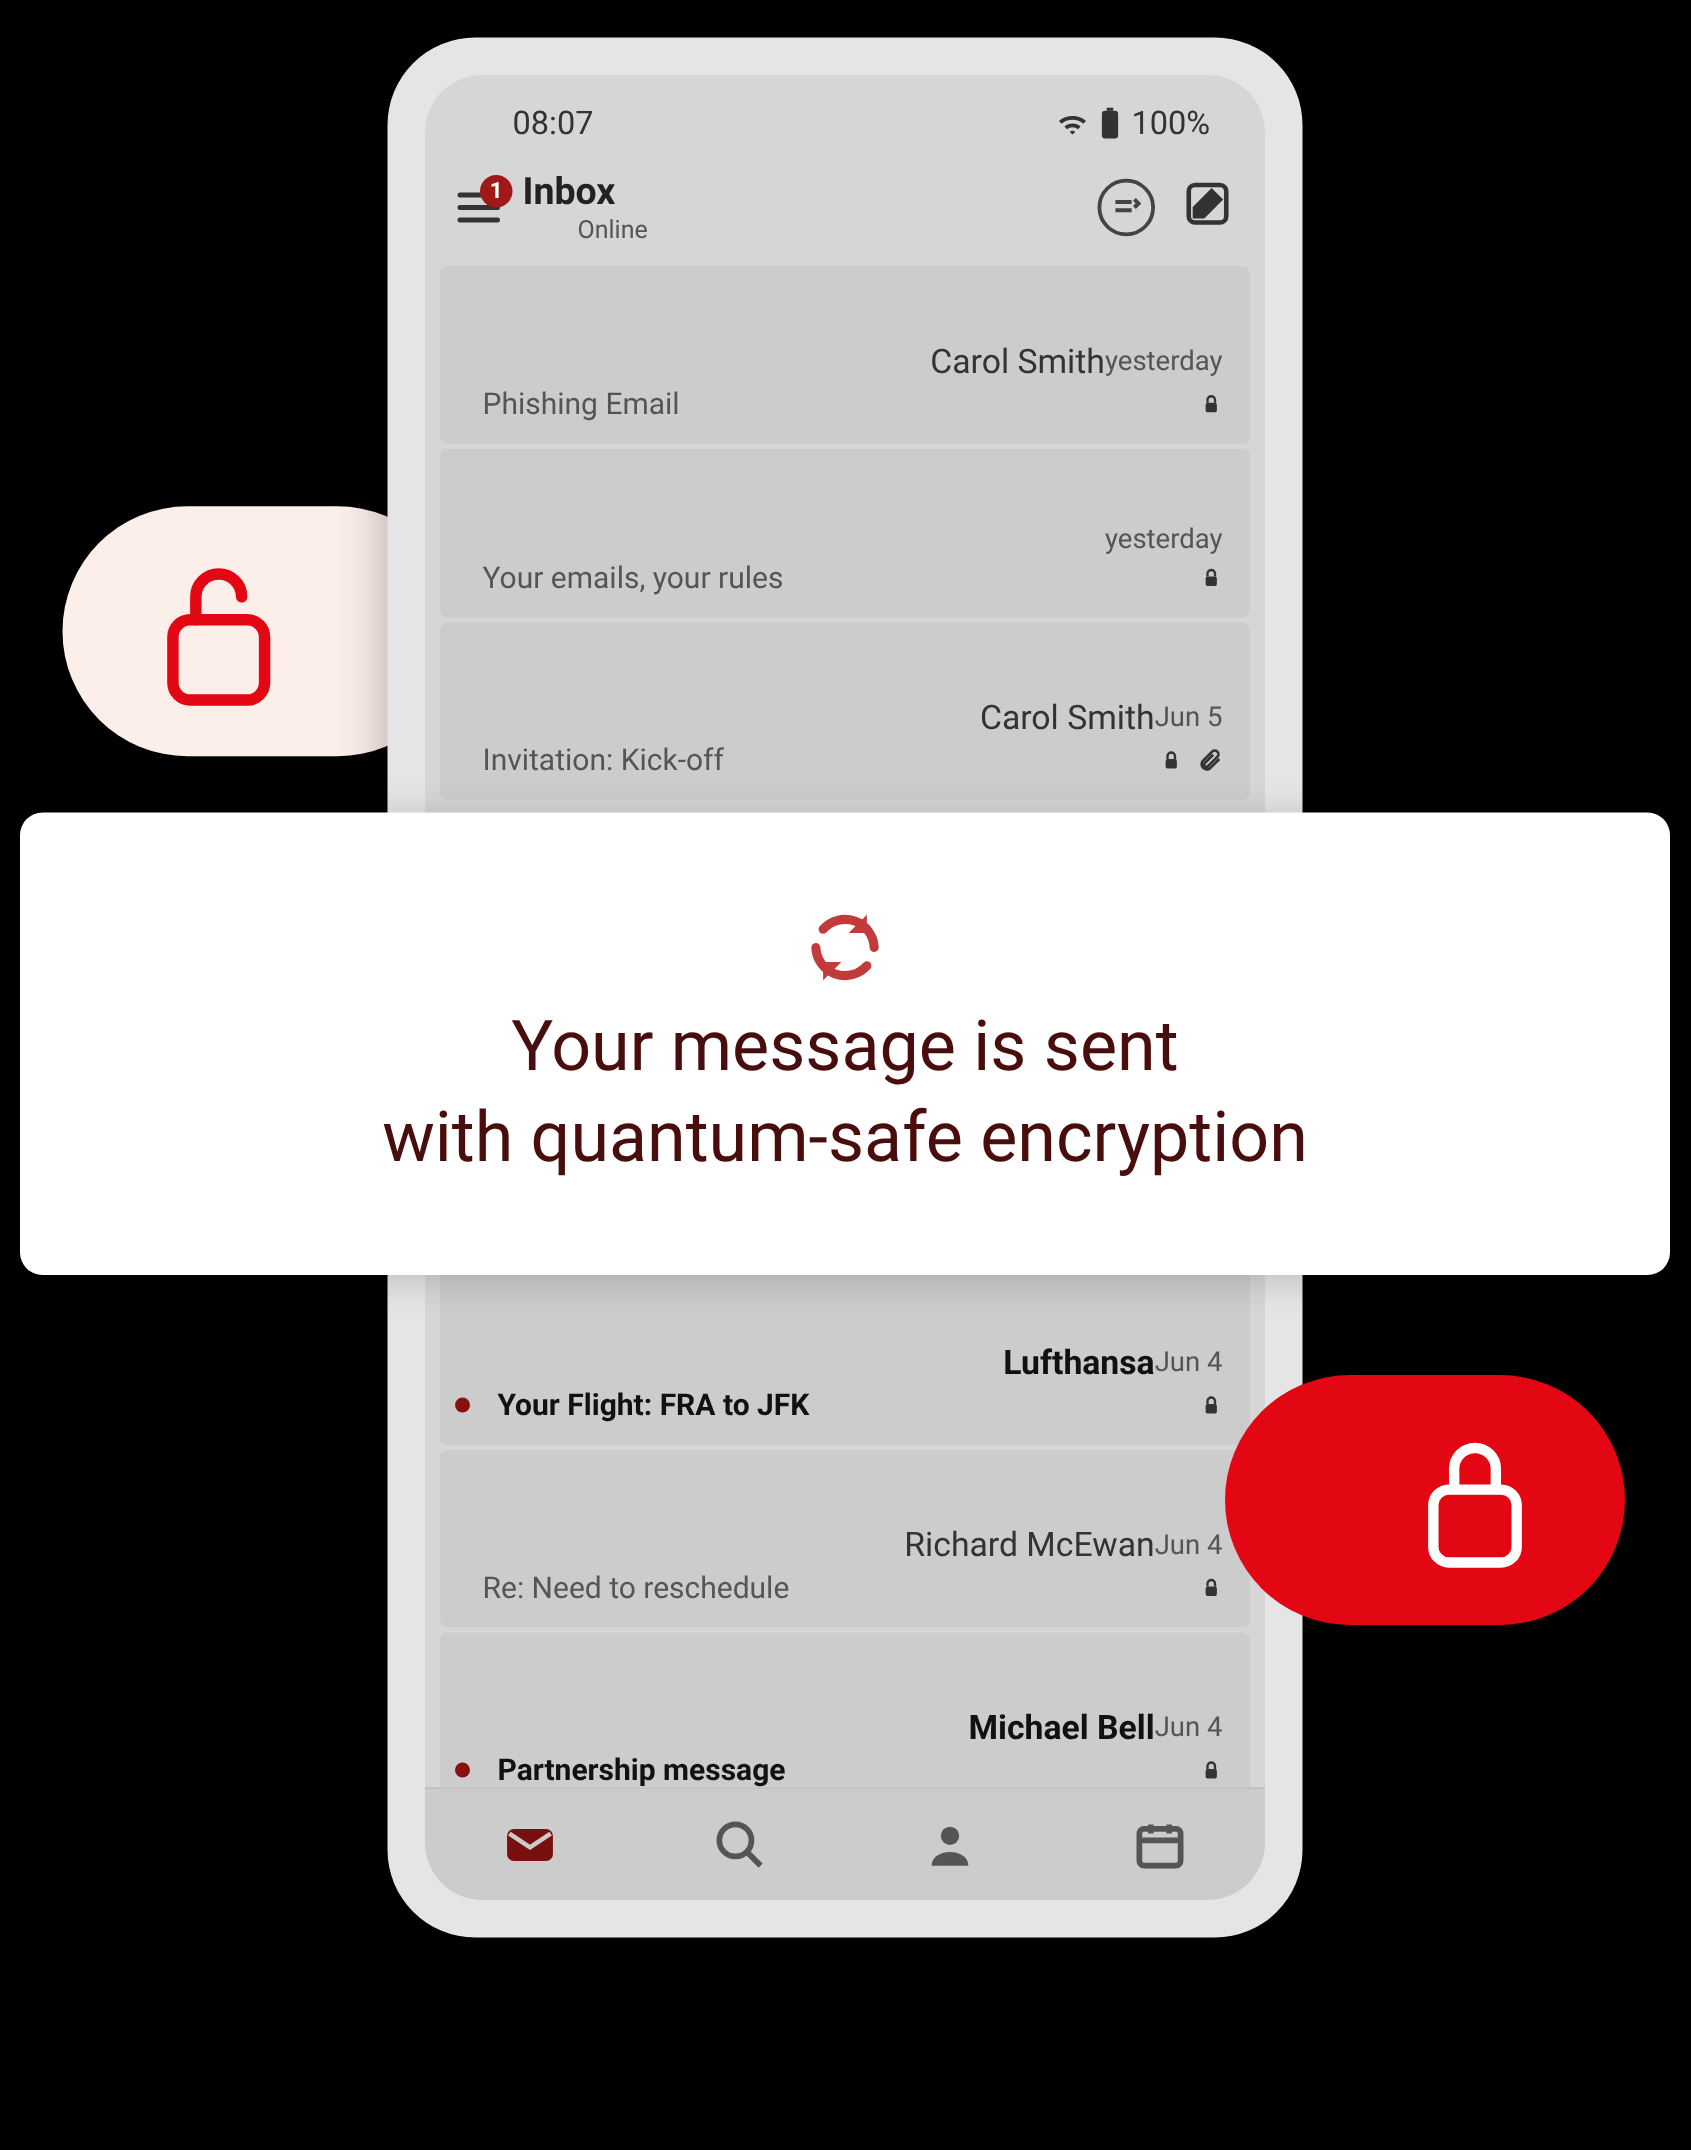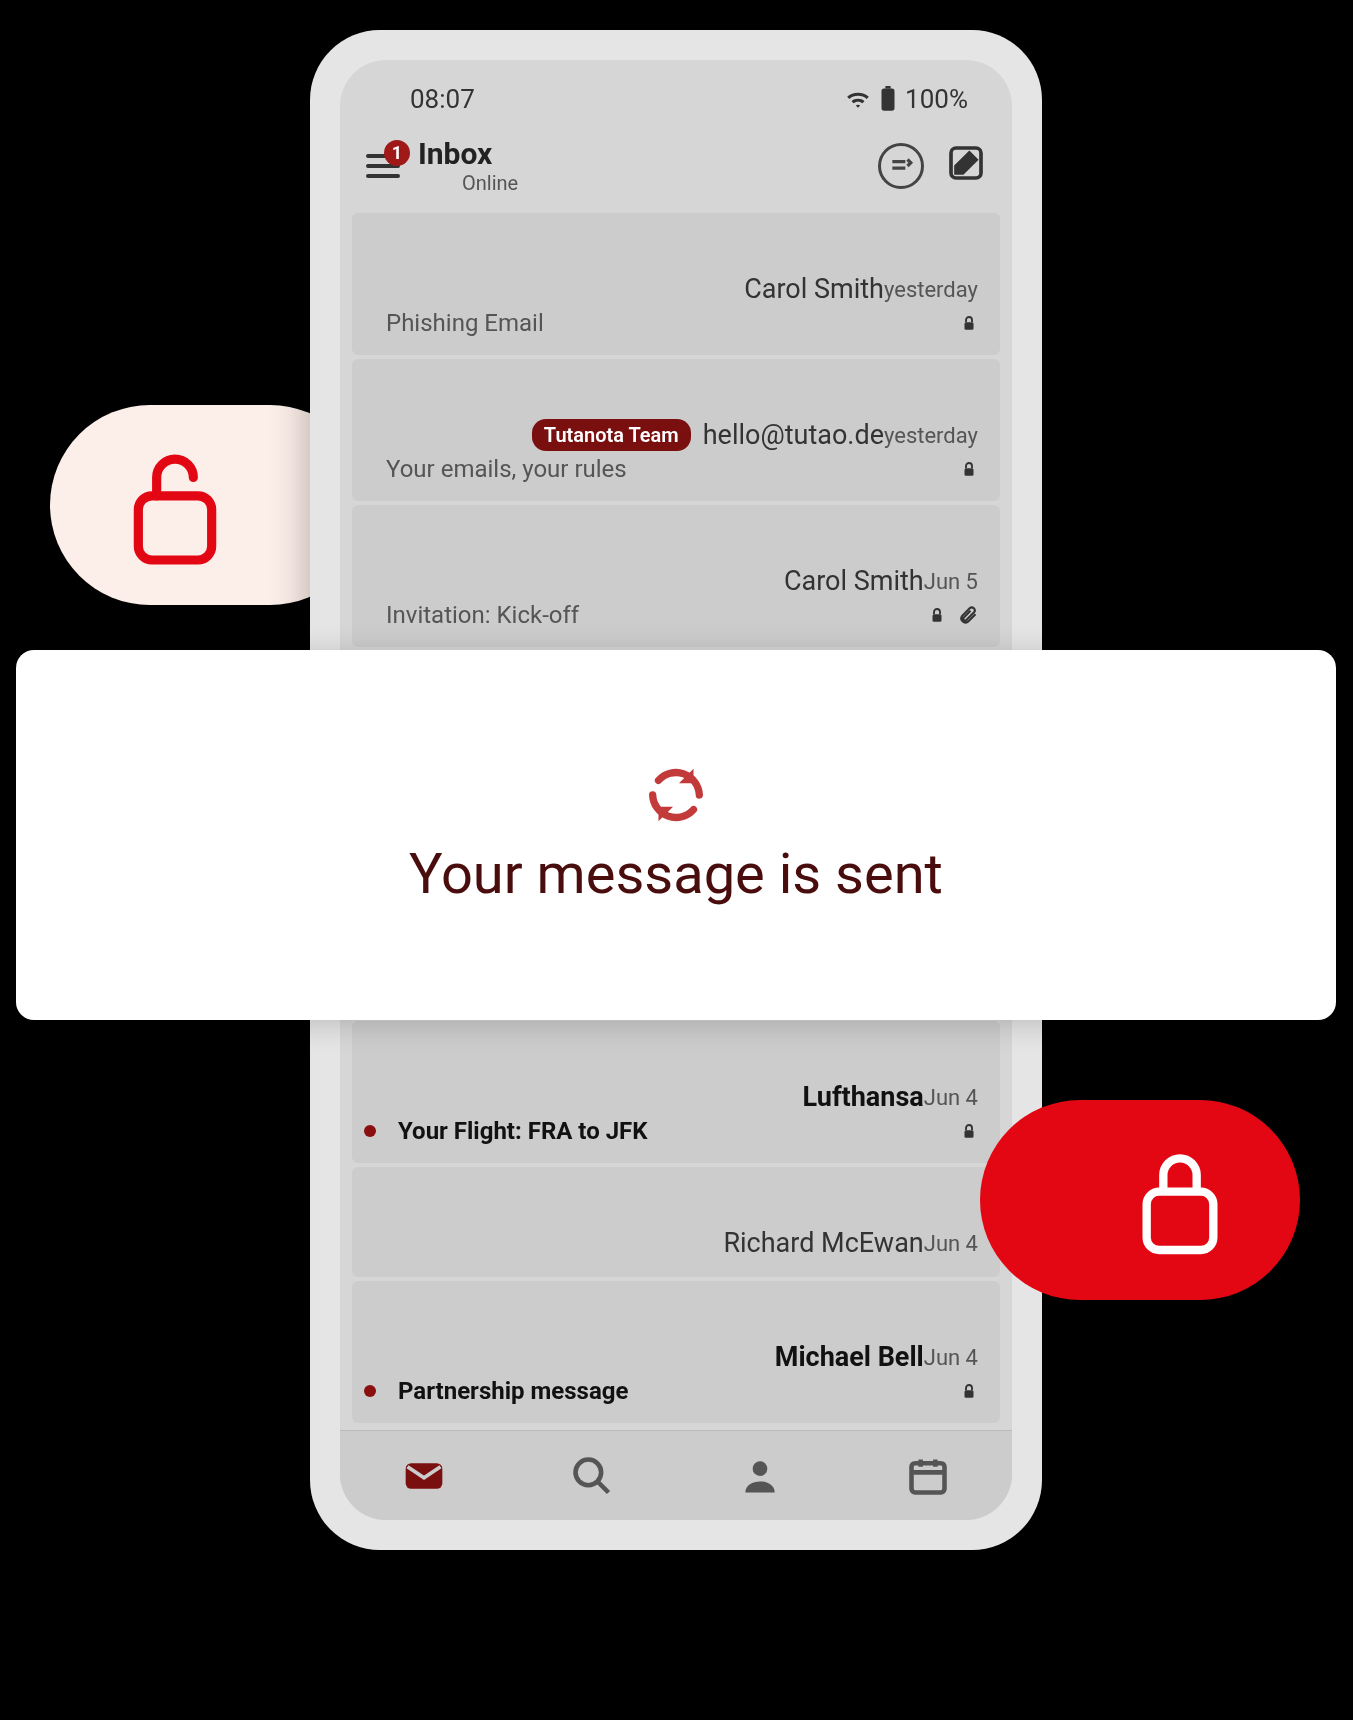--- a/index.html
+++ b/index.html
@@ -186,24 +186,20 @@
               <svg class="lock-sm" viewBox="0 0 24 24" fill="#333">
                 <rect x="6" y="11" width="12" height="10" rx="2"></rect>
                 <path d="M8 11V8a4 4 0 0 1 8 0v3" fill="none" stroke="#333" stroke-width="2.5"></path>
               </svg>
             </div>
         </div>
       </div>
 
       <div class="email">
         <div class="row1">
-          <div class="sender">
-            <span class="badge-tag">Tutanota Team</span>
-            <span>hello@tutao.de</span>
-          </div>
           <div class="date">yesterday</div>
         </div>
         <div class="row2">
           <div class="subject">Your emails, your rules</div>
           <div class="icons-right">
               <svg class="lock-sm" viewBox="0 0 24 24" fill="#333">
                 <rect x="6" y="11" width="12" height="10" rx="2"></rect>
                 <path d="M8 11V8a4 4 0 0 1 8 0v3" fill="none" stroke="#333" stroke-width="2.5"></path>
               </svg>
             </div>
@@ -262,20 +258,29 @@
                 <path d="M8 11V8a4 4 0 0 1 8 0v3" fill="none" stroke="#333" stroke-width="2.5"></path>
               </svg>
             </div>
         </div>
       </div>
 
       <div class="email">
         <div class="row1">
           <div class="sender">Richard McEwan</div>
           <div class="date">Jun 4</div>
+        </div>
+        <div class="row2">
+          <div class="subject">Re: Need to reschedule</div>
+          <div class="icons-right">
+              <svg class="lock-sm" viewBox="0 0 24 24" fill="#333">
+                <rect x="6" y="11" width="12" height="10" rx="2"></rect>
+                <path d="M8 11V8a4 4 0 0 1 8 0v3" fill="none" stroke="#333" stroke-width="2.5"></path>
+              </svg>
+            </div>
         </div>
       </div>
 
       <div class="email">
         <div class="row1">
           <div class="sender bold">Michael Bell</div>
           <div class="date">Jun 4</div>
         </div>
         <div class="row2">
           <div class="subject bold">
@@ -331,14 +336,15 @@
 
 <div class="overlay-card">
   <svg class="sync-icon" viewBox="0 0 24 24" fill="none" stroke="currentColor" stroke-width="2.5" stroke-linecap="round">
     <path d="M20 12a8 8 0 0 0-14-5"></path>
     <path d="M4 12a8 8 0 0 0 14 5"></path>
     <path d="M18 3v5h-5" fill="currentColor" stroke="none"></path>
     <path d="M6 21v-5h5" fill="currentColor" stroke="none"></path>
   </svg>
   <div class="overlay-text">
     <div>Your message is sent</div>
+    <div>with quantum-safe encryption</div>
   </div>
 </div>
 
 </body></html>

